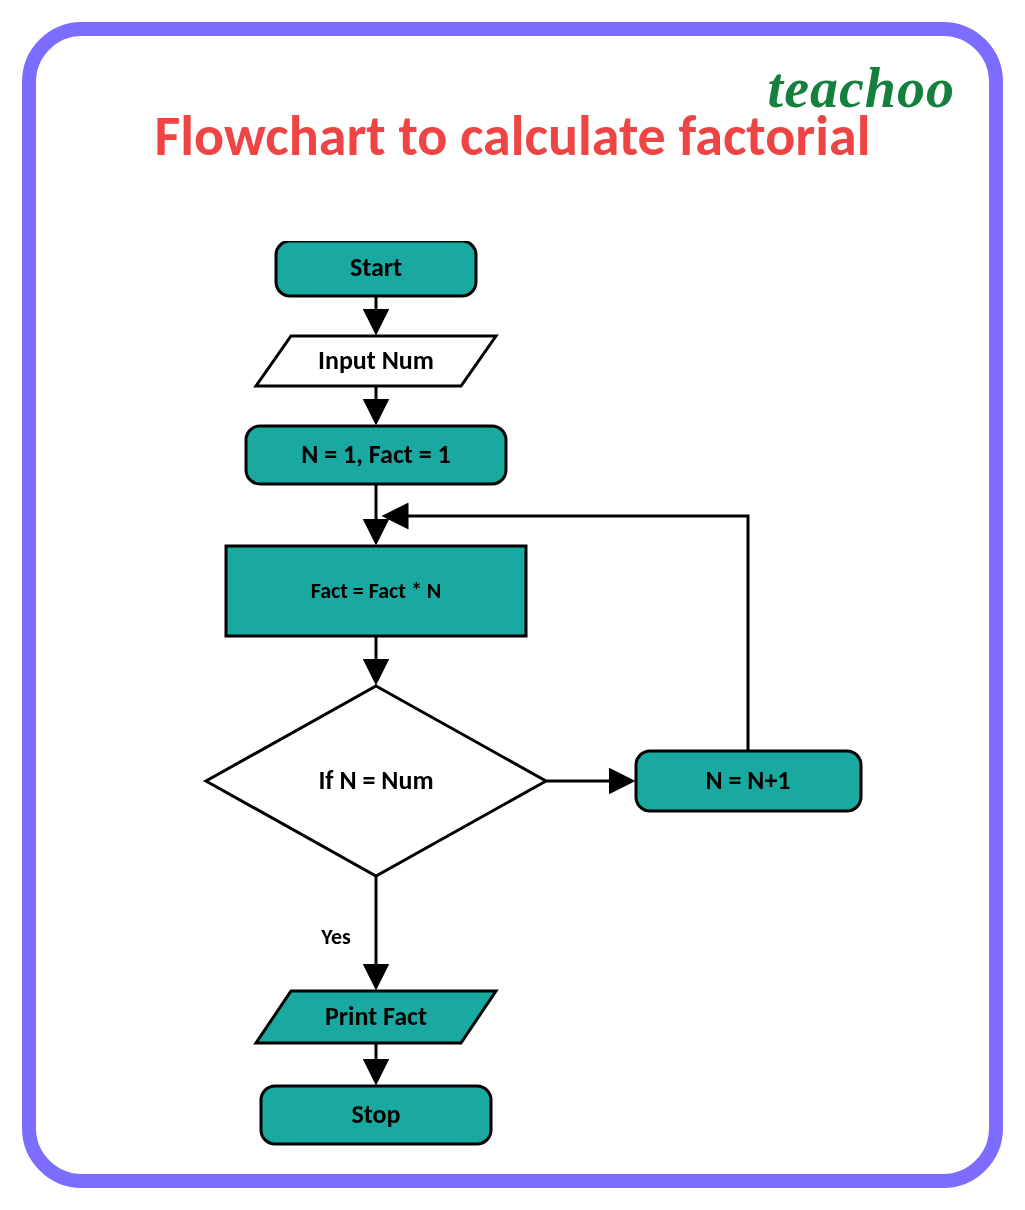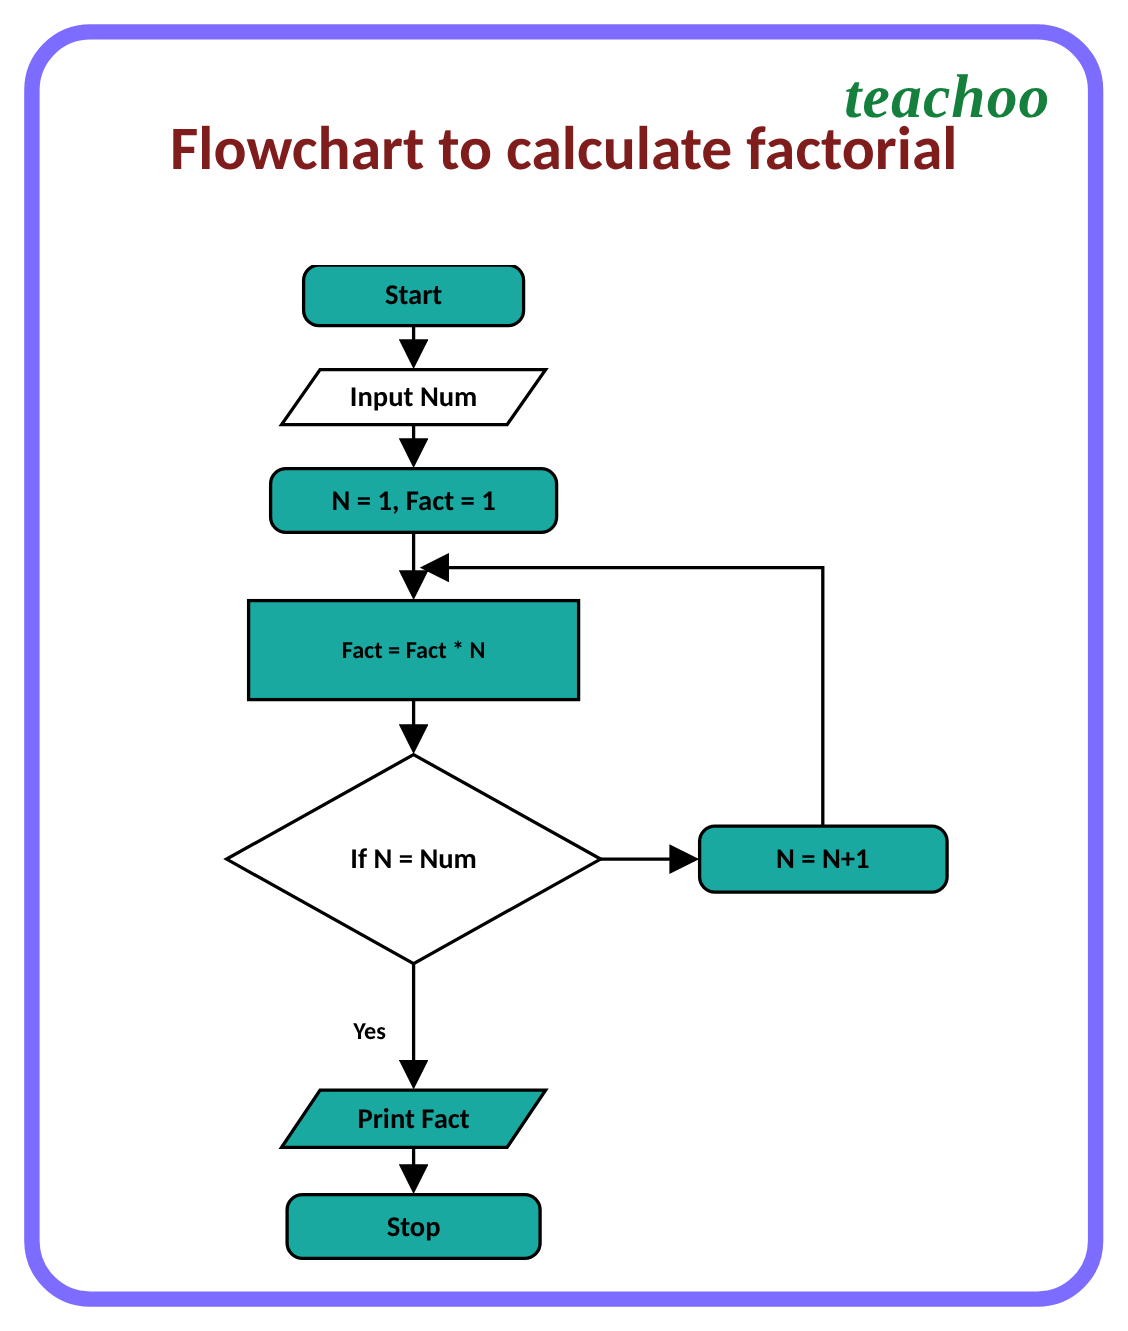--- a/index.html
+++ b/index.html
@@ -34,21 +34,21 @@
   }
   .title {
     position: absolute;
     left: 0;
     right: 0;
     top: 68px;
     text-align: center;
     font-size: 56px;
     font-weight: 700;
     line-height: 1.15;
-    color: #7f1d1d;
+    color: #ef4444;
   }
   svg.flow {
     position: absolute;
     left: 0;
     top: 205px;
     width: 960px;
     height: 950px;
   }
   .node-text {
     font-family: "Calibri", "Segoe UI", Arial, sans-serif;

